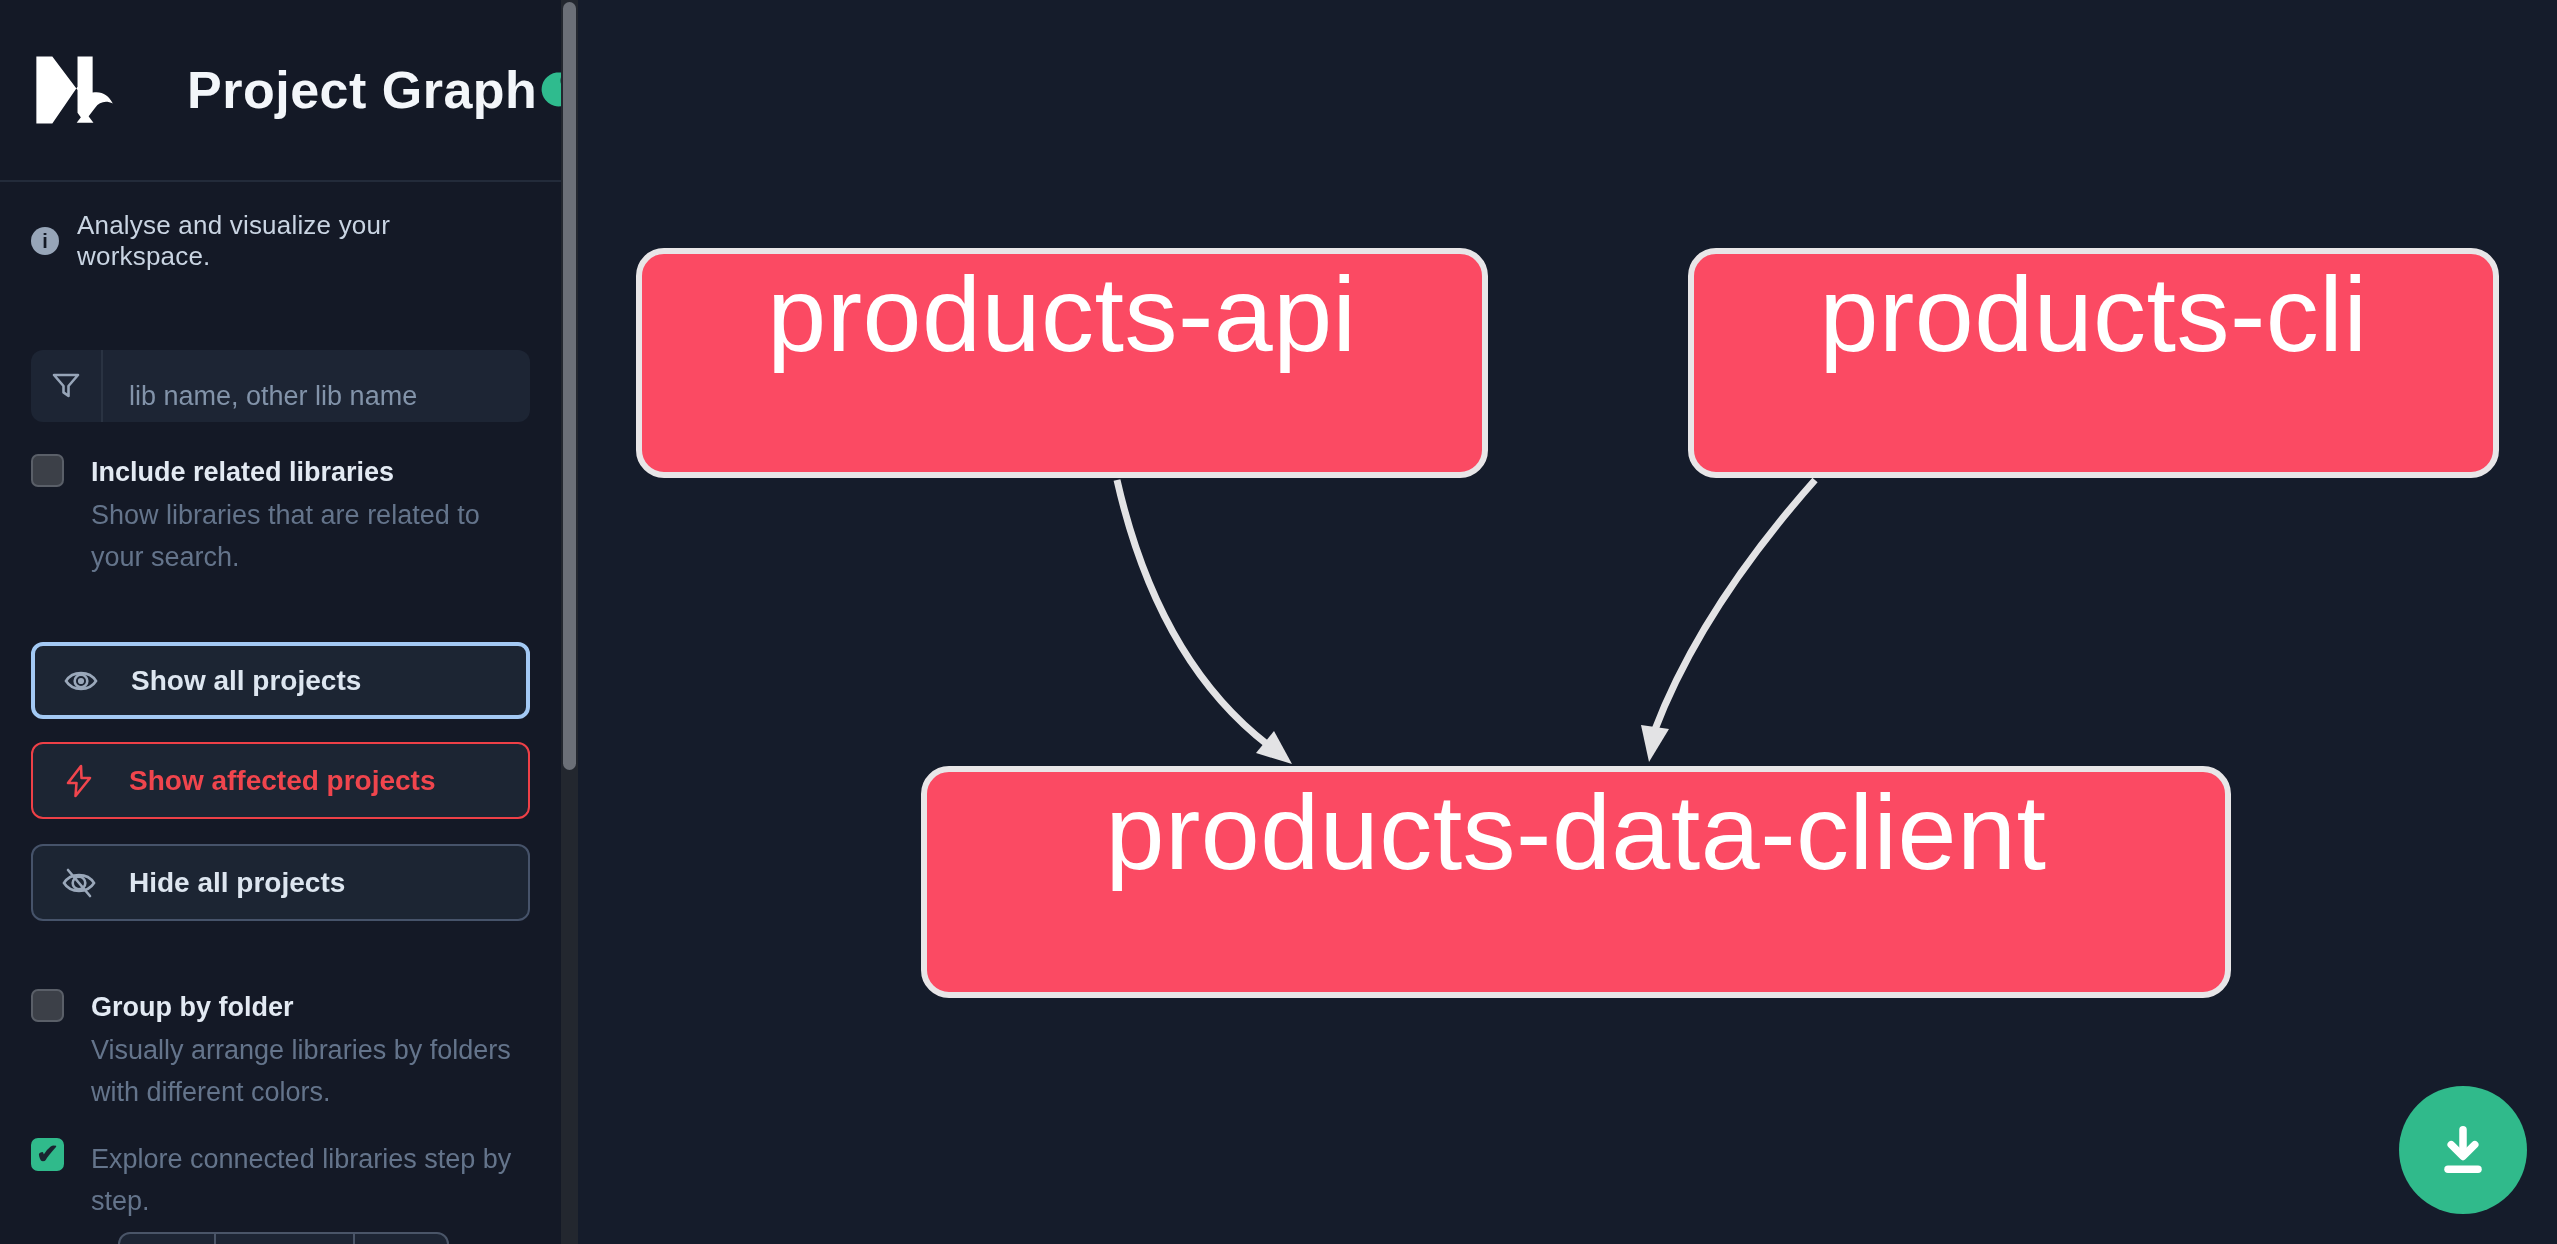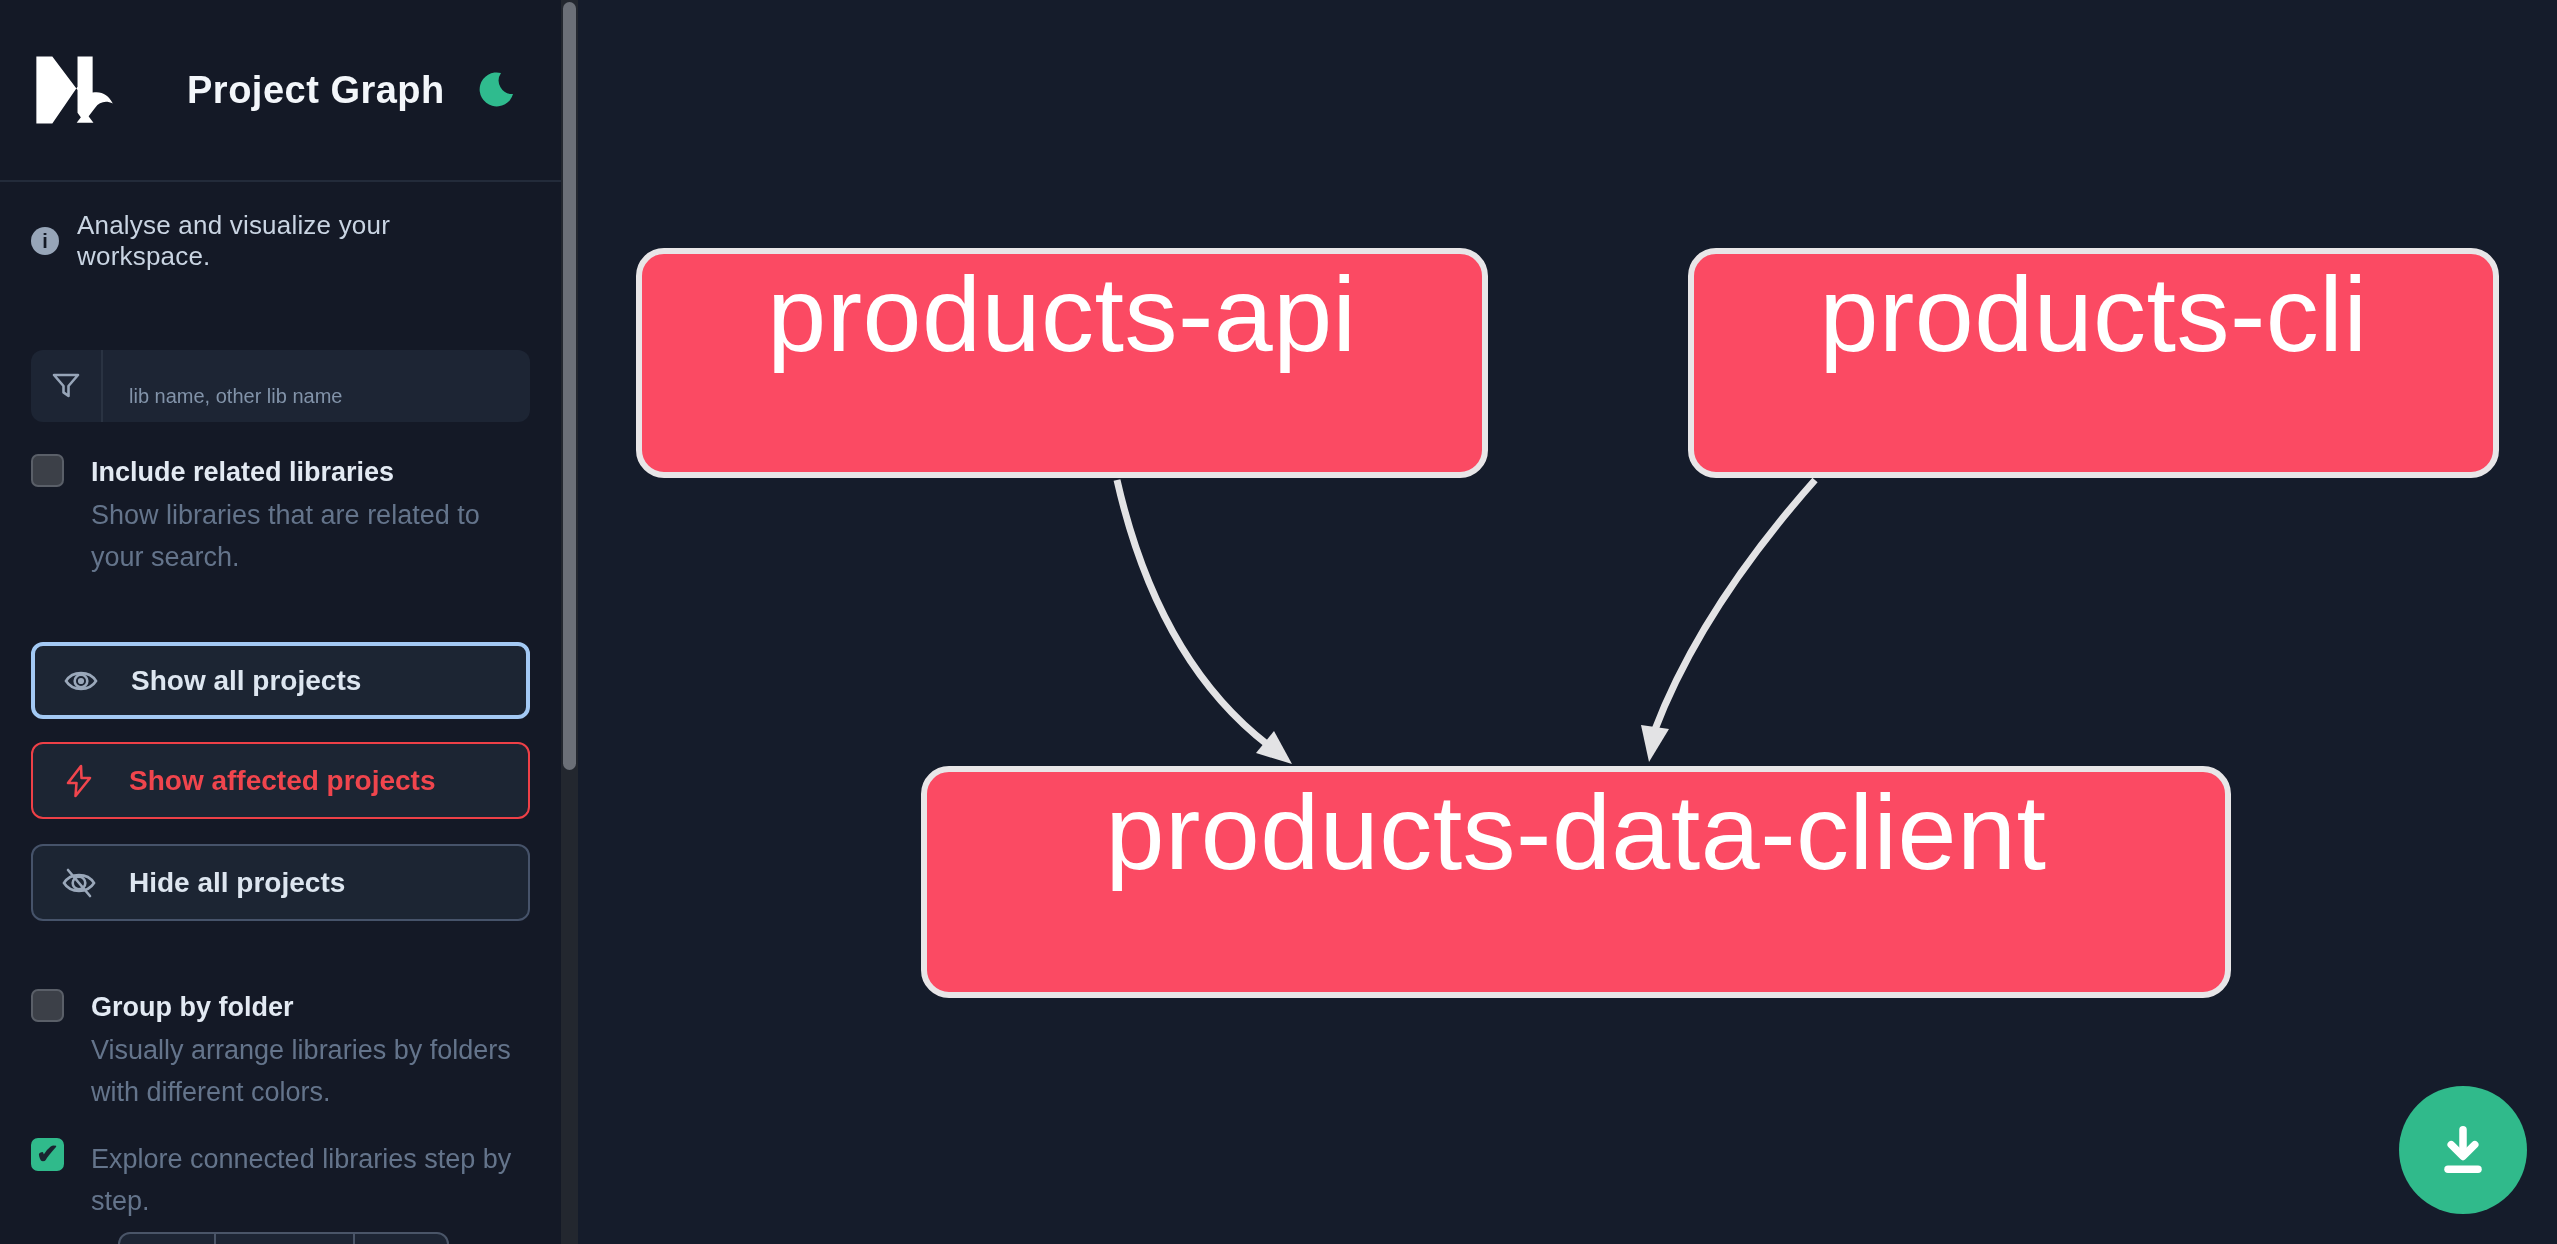--- a/index.html
+++ b/index.html
@@ -3,32 +3,32 @@
 <meta charset="utf-8">
 <style>
   html,body{margin:0;padding:0;background:#0d1220;}
   *{box-sizing:border-box;font-family:"Liberation Sans",sans-serif;}
   .stage{position:relative;width:2557px;height:1244px;overflow:hidden;background:#151c2b;}
 
   
   .sidebar{position:absolute;left:0;top:0;width:561px;height:1244px;background:#141926;overflow:hidden;}
   .sb-header{height:180px;display:flex;align-items:center;padding:0 44px 0 33px;}
   .nx-logo{width:84px;height:68px;flex:0 0 auto;}
-  .sb-title{margin-left:70px;font-size:38px;font-weight:700;color:#f3f6fa;letter-spacing:.5px;white-space:nowrap;}
+  .sb-title{margin-left:70px;font-size:52px;font-weight:700;color:#f3f6fa;letter-spacing:.5px;white-space:nowrap;}
   .theme-toggle{margin-left:auto;width:44px;height:44px;border:none;background:transparent;padding:0;cursor:pointer;display:flex;align-items:center;justify-content:center;}
   .sb-divider{height:2px;background:#232b3a;margin:0;}
 
   .sb-body{padding:0 31px;}
   .tagline{display:flex;align-items:center;gap:18px;margin-top:28px;}
   .info-icon{width:28px;height:28px;border-radius:50%;background:#97a5b8;color:#141a26;font-weight:800;font-size:20px;display:flex;align-items:center;justify-content:center;flex:0 0 auto;font-style:normal;}
   .tagline-text{font-size:26px;color:#c9d4e2;letter-spacing:.2px;}
 
   .search-box{margin-top:78px;height:72px;background:#1d2534;border-radius:12px;display:flex;align-items:stretch;overflow:hidden;}
   .search-iconcell{width:72px;display:flex;align-items:center;justify-content:center;border-right:2px solid #2a3342;flex:0 0 auto;}
-  .search-input{flex:1;background:transparent;border:none;outline:none;color:#f97316;font-size:20px;padding:0 26px;margin-top:20px;}
+  .search-input{flex:1;background:transparent;border:none;outline:none;color:#f97316;font-size:27px;padding:0 26px;margin-top:20px;}
   .search-input::placeholder{color:#8293a9;opacity:1;}
 
   .toggle{display:grid;grid-template-columns:33px 1fr;column-gap:27px;align-items:start;}
   .toggle.mt-include{margin-top:30px;}
   .toggle.mt-group{margin-top:66px;}
   .toggle.mt-prox{margin-top:23px;}
   .checkbox{width:33px;height:33px;border-radius:7px;background:#3c4048;border:2px solid #5a5f68;margin-top:2px;cursor:pointer;display:flex;align-items:center;justify-content:center;}
   .checkbox.checked{background:#30ba8b;border-color:#30ba8b;color:#1b2330;font-size:27px;font-weight:800;line-height:1;}
   .toggle-text{max-width:446px;}
   .toggle-label{font-size:27px;font-weight:600;color:#e3eaf3;line-height:40px;}

